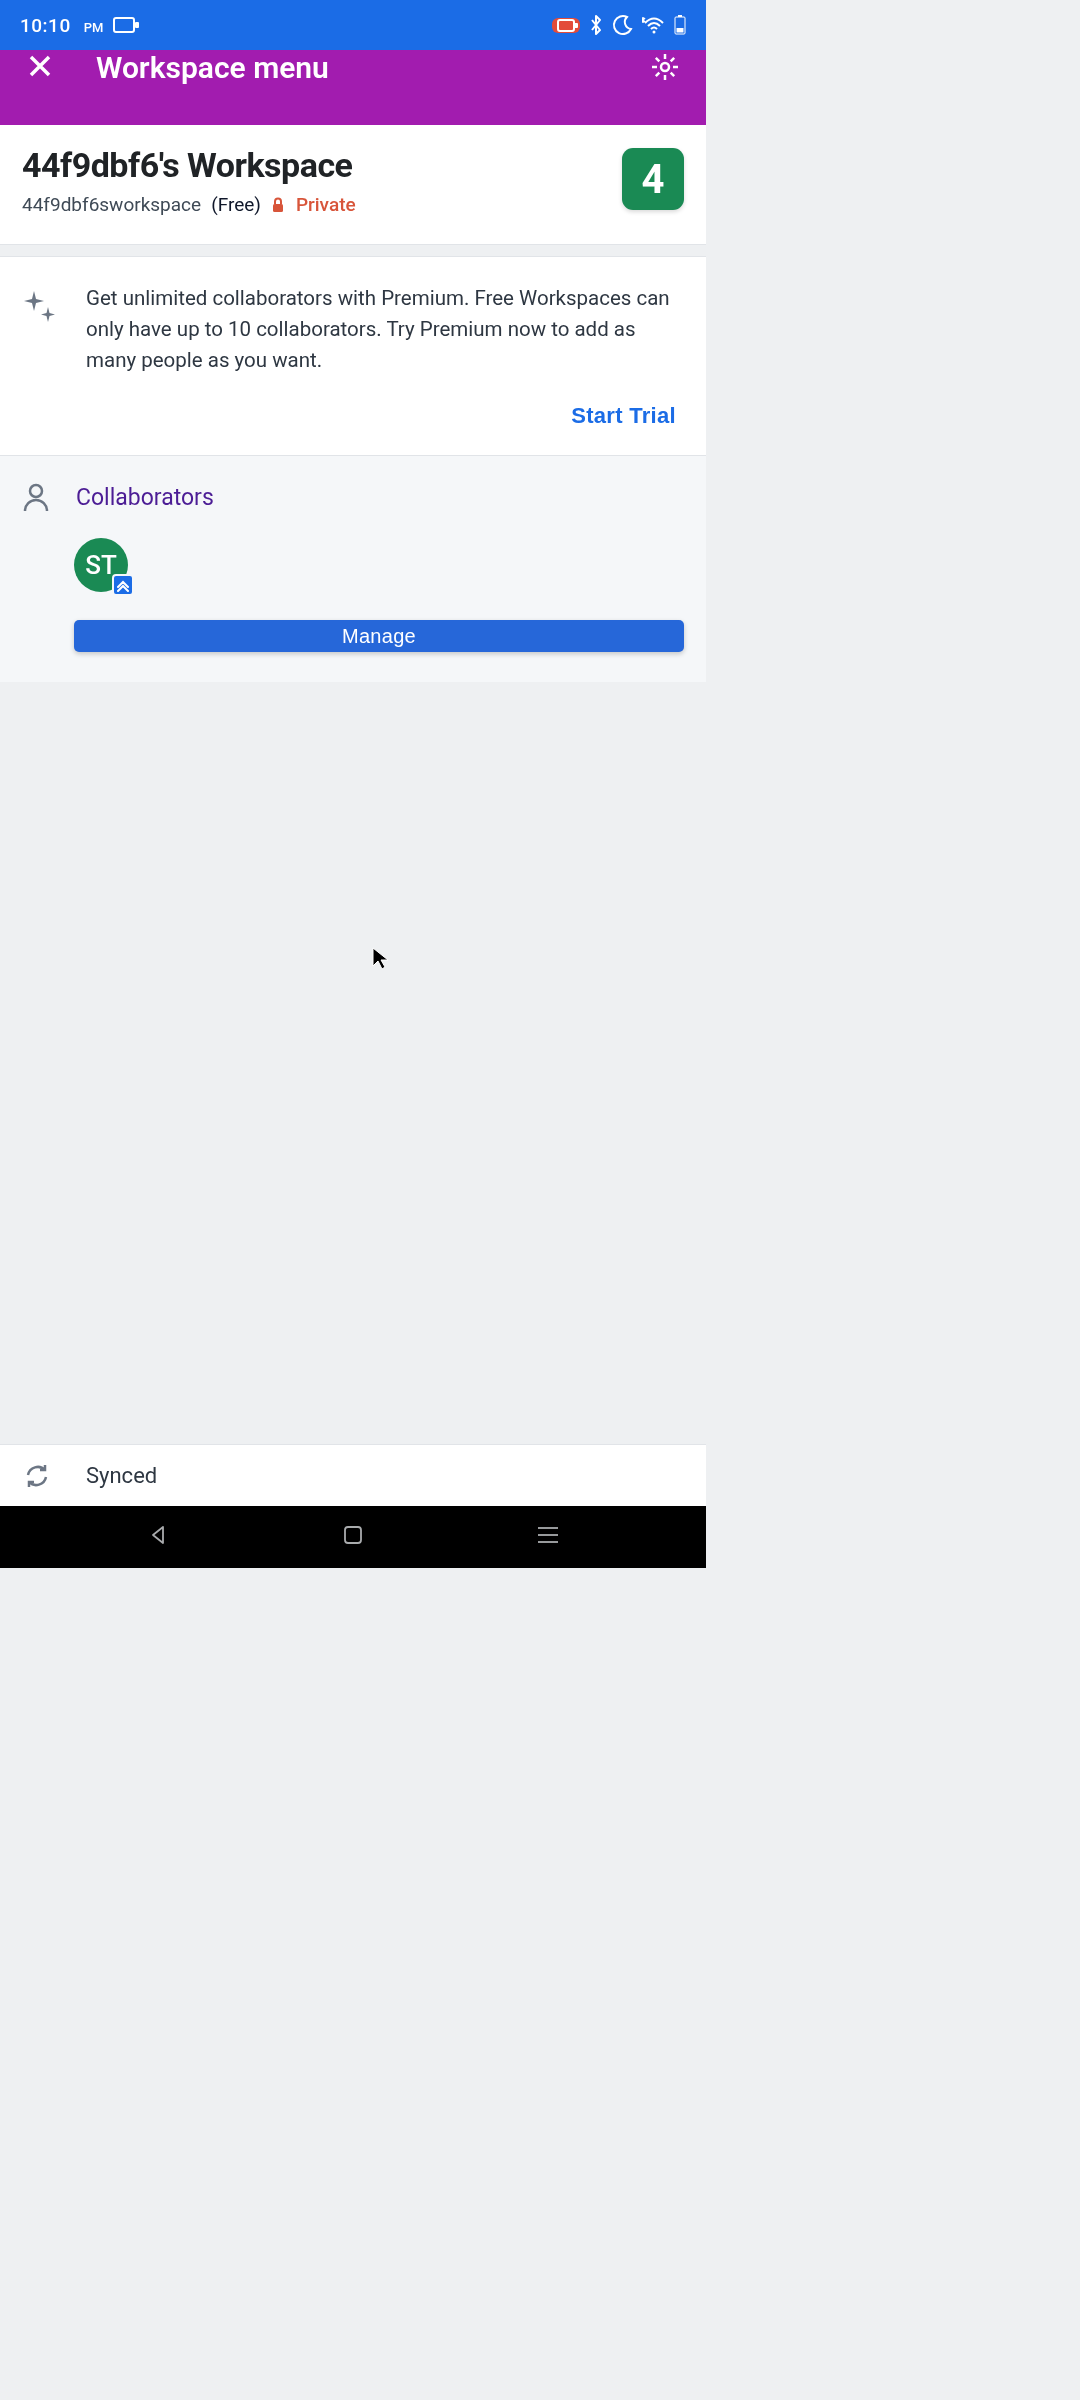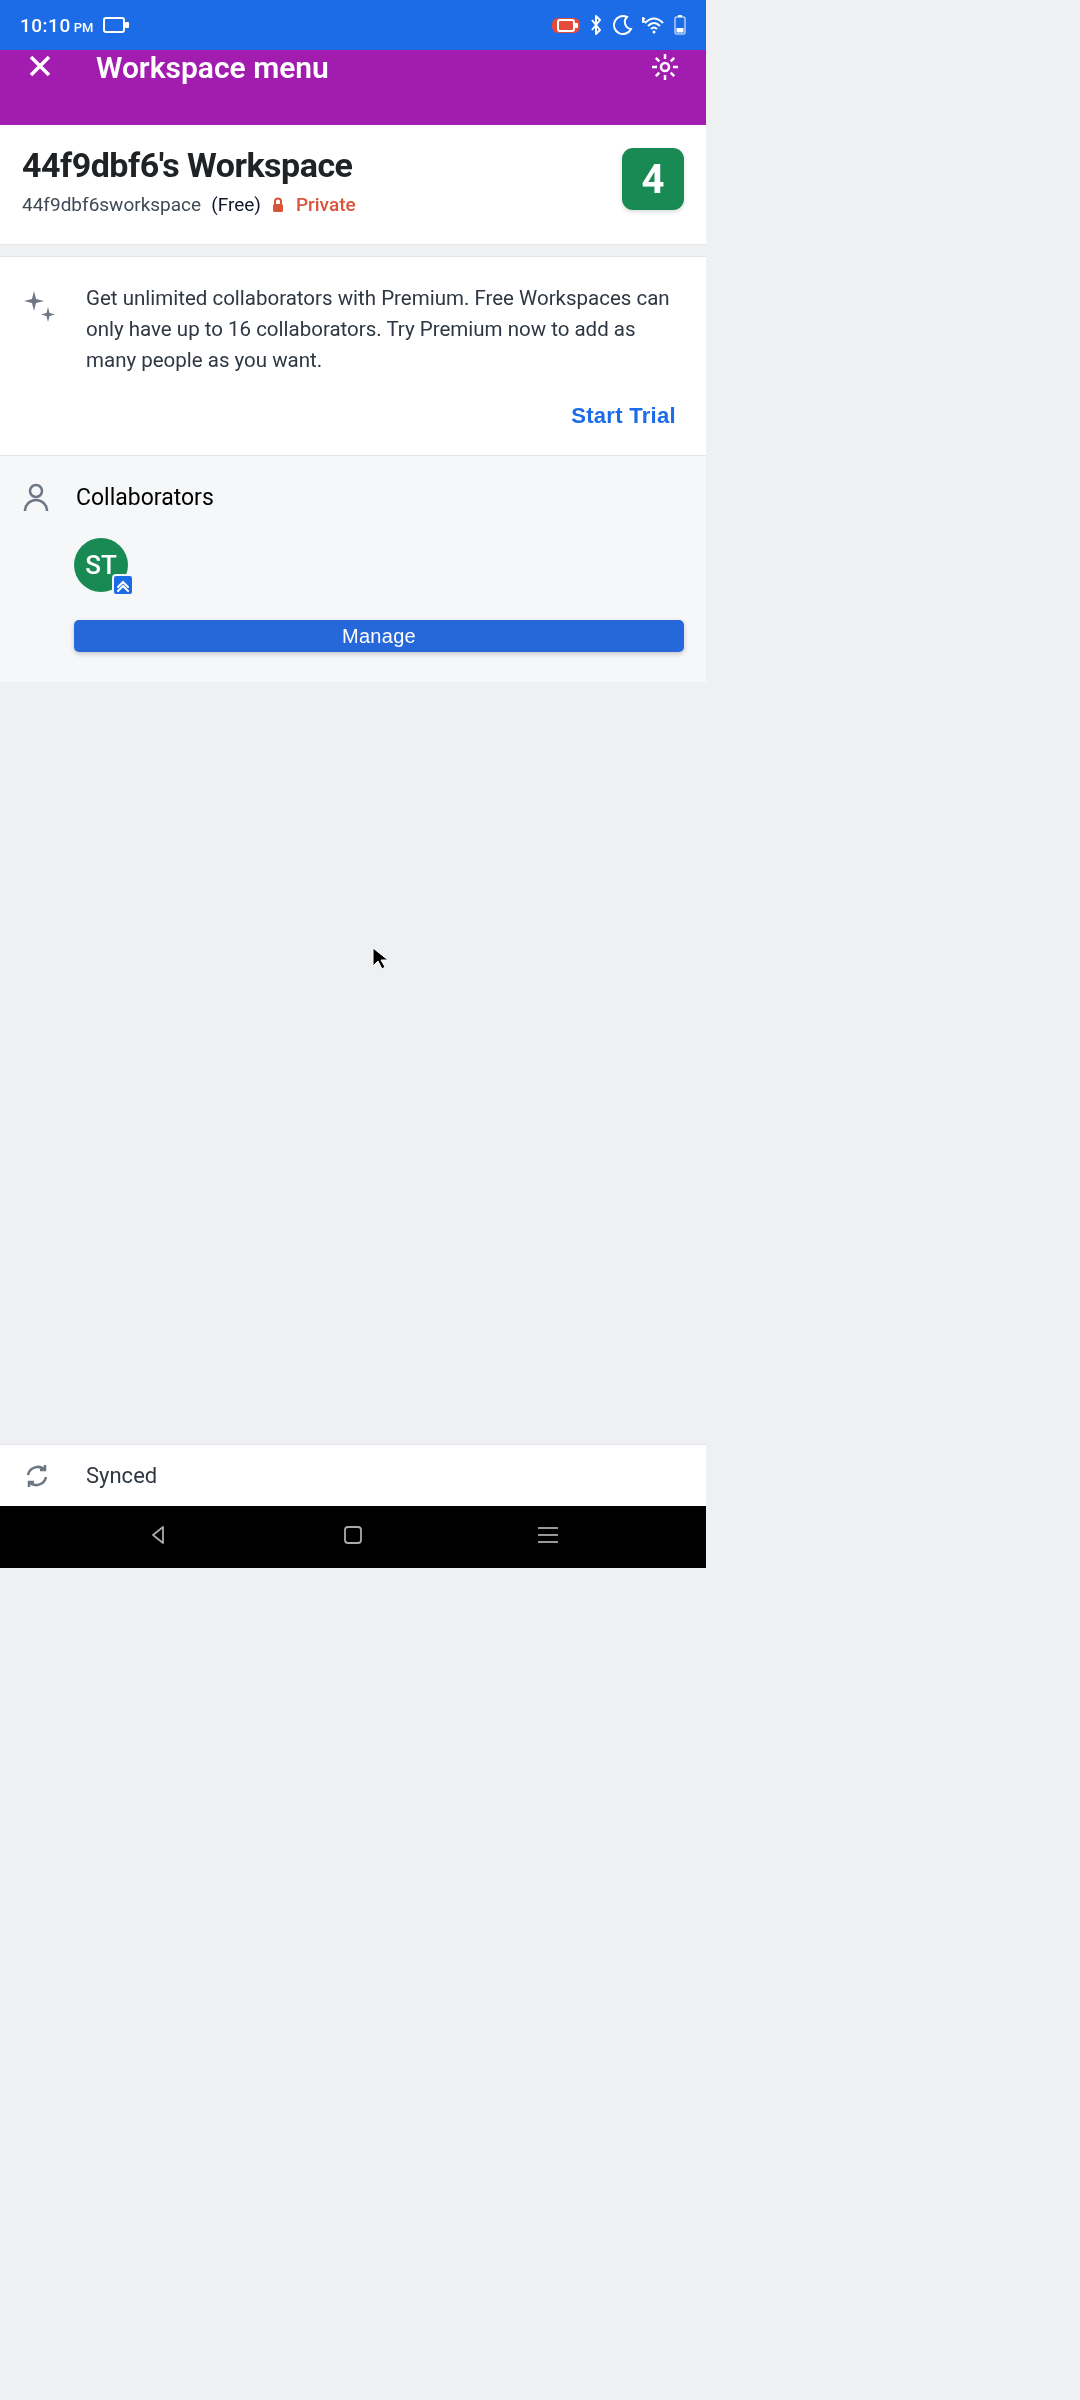--- a/index.html
+++ b/index.html
@@ -3,21 +3,21 @@
 <meta charset="utf-8">
 <style>
   * { box-sizing: border-box; margin: 0; padding: 0; }
   html, body { width: 706px; height: 1568px; font-family: -apple-system, BlinkMacSystemFont, "Segoe UI", Roboto, sans-serif; background: #eef0f2; overflow: hidden; position: relative; }
   
   
   .status-bar { background: #1b6ce6; height: 50px; display: flex; align-items: center; padding: 0 20px; color: #fff; font-size: 18px; font-weight: 500; }
   .status-left { display: flex; align-items: center; gap: 10px; }
   .status-right { margin-left: auto; display: flex; align-items: center; gap: 8px; }
   .status-time { font-size: 19px; letter-spacing: 0.5px; }
-  .status-pm { font-size: 13px; margin-left: 3px; }
+  .status-pm { font-size: 13px; margin-left: 13px; }
   .rec-icon { width: 22px; height: 16px; border: 2px solid #fff; border-radius: 3px; position: relative; }
   .rec-icon::after { content:""; position:absolute; right:-6px; top:3px; width:4px; height:6px; background:#fff; border-radius:1px; }
   .rec-badge { background:#e34b3a; border-radius:6px; padding:1px 5px; display:flex; align-items:center; justify-content:center; }
   .rec-badge .rec-icon { border-color:#fff; width:18px; height:13px; }
   .rec-badge .rec-icon::after { right:-5px; top:2px; height:5px; }
   .bt-icon svg, .moon-icon svg, .wifi-icon svg, .batt-icon svg { display:block; }
   
   
   .app-bar { background: #a21caf; height: 75px; display: flex; align-items: flex-start; padding: 0 24px; color:#fff; }
   .close-btn { width: 32px; height: 32px; display:flex; align-items:center; justify-content:center; }
@@ -43,21 +43,21 @@
   .premium-row { display:flex; gap:26px; }
   .sparkle-icon { width:38px; flex-shrink:0; margin-top:4px; }
   .premium-text { font-size:20.5px; line-height:1.5; color:#2e3742; }
   .start-trial { text-align:right; margin-top:28px; }
   .start-trial-btn { color:#1b6ce6; font-size:22px; font-weight:600; letter-spacing:0.3px; background:none; border:none; }
   
   
   .collab-card { background:#f5f7f9; padding: 26px 22px 30px 22px; border-top:1px solid #e1e4e8; }
   .collab-header { display:flex; align-items:center; gap:26px; margin-bottom:26px; }
   .person-icon { width:28px; height:30px; }
-  .collab-title { font-size:23px; color:#000000; font-weight:400; }
+  .collab-title { font-size:23px; color:#4c1d95; font-weight:400; }
   .avatars { padding-left:52px; margin-bottom:28px; }
   .avatar { width:54px; height:54px; border-radius:50%; background:#1a8a54; display:flex; align-items:center; justify-content:center; color:#fff; font-size:26px; font-weight:500; position:relative; }
   .avatar-badge { position:absolute; bottom:-4px; right:-6px; width:22px; height:22px; background:#1b6ce6; border-radius:4px; display:flex; align-items:center; justify-content:center; border:2px solid #f5f7f9; }
   .manage-btn { margin-left:52px; width:calc(100% - 52px); background:#2667d9; color:#fff; border:none; border-radius:5px; height:32px; font-size:20px; font-weight:500; letter-spacing:0.3px; box-shadow:0 2px 5px rgba(0,0,0,0.2); }
   
   
   .sync-footer { position:absolute; left:0; right:0; bottom:62px; background:#fff; height:62px; display:flex; align-items:center; padding:0 24px; gap:36px; border-top:1px solid #e1e4e8; }
   .sync-icon { width:26px; height:26px; }
   .sync-text { font-size:22px; color:#2e3742; }
   
@@ -152,21 +152,21 @@
 <div class="divider"></div>
 
 <div class="premium-card">
   <div class="premium-row">
     <div class="sparkle-icon">
       <svg width="38" height="40" viewBox="0 0 38 40">
         <path d="M12 4 L14 12 L22 14 L14 16 L12 24 L10 16 L2 14 L10 12 Z" fill="#6c7684"></path>
         <path d="M26 20 L27.5 26 L33 27.5 L27.5 29 L26 35 L24.5 29 L19 27.5 L24.5 26 Z" fill="#6c7684"></path>
       </svg>
     </div>
-    <div class="premium-text">Get unlimited collaborators with Premium. Free Workspaces can only have up to 16 collaborators. Try Premium now to add as many people as you want.</div>
+    <div class="premium-text">Get unlimited collaborators with Premium. Free Workspaces can only have up to 10 collaborators. Try Premium now to add as many people as you want.</div>
   </div>
   <div class="start-trial">
     <button class="start-trial-btn">Start Trial</button>
   </div>
 </div>
 
 <div class="collab-card">
   <div class="collab-header">
     <svg class="person-icon" viewBox="0 0 28 30">
         <circle cx="14" cy="9" r="6" stroke="#6c7684" stroke-width="2.5" fill="none"></circle>

